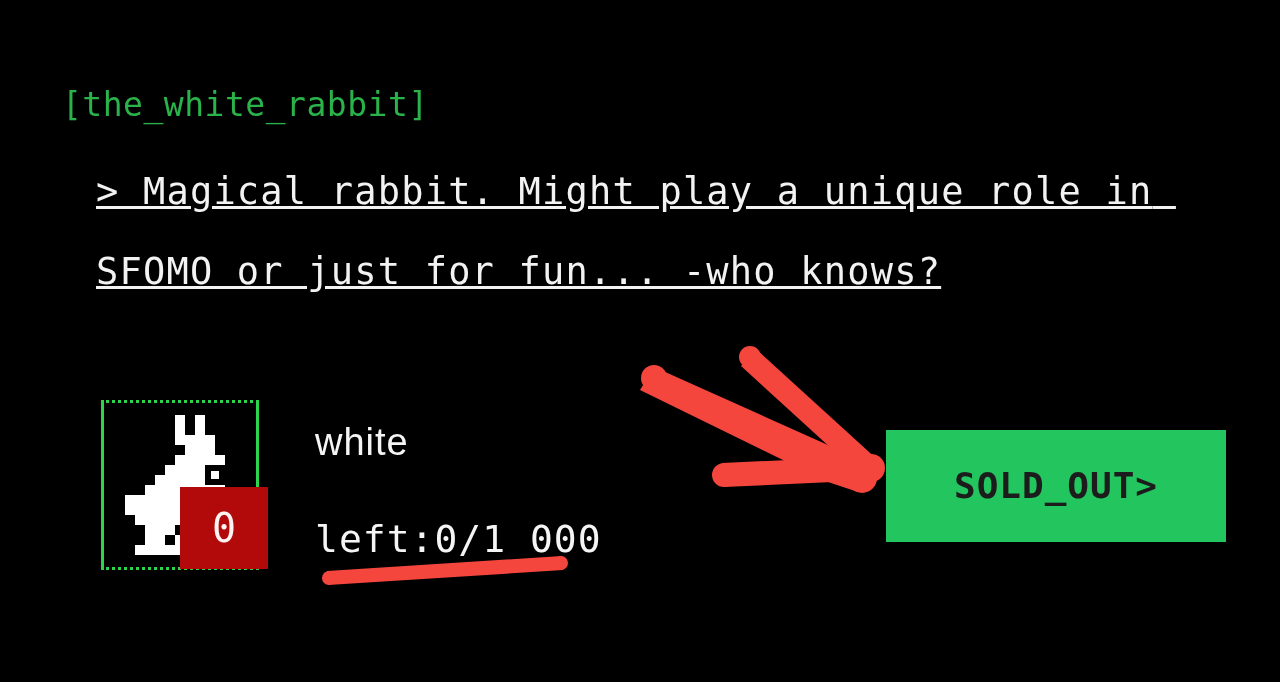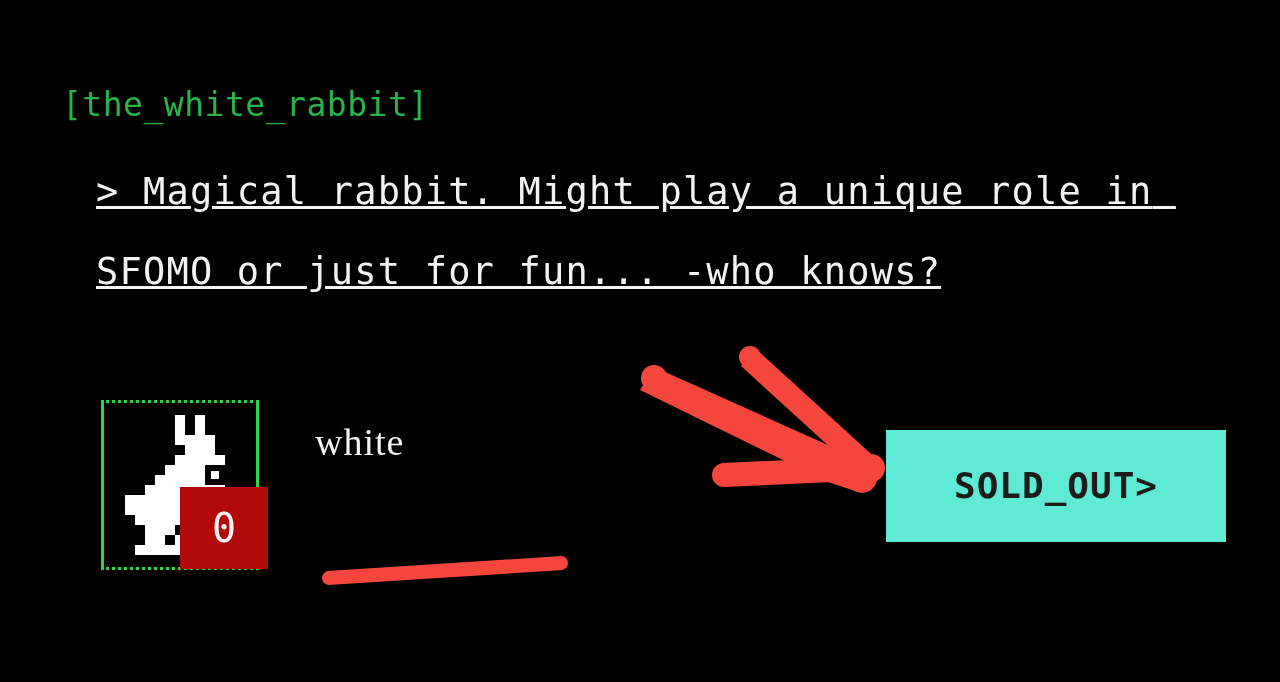--- a/index.html
+++ b/index.html
@@ -88,21 +88,21 @@
     align-items: center;
     justify-content: center;
     line-height: 1;
   }
 
   
   #item-name {
     position: absolute;
     left: 315px;
     top: 418px;
-    font-family: Liberation Serif, serif;
+    font-family: Liberation Sans, sans-serif;
     font-size: 38px;
     line-height: 48px;
     letter-spacing: 1px;
     color: #f5f5f5;
     white-space: pre;
   }
   #item-stock {
     position: absolute;
     left: 315px;
     top: 515px;
@@ -114,21 +114,21 @@
     white-space: pre;
   }
 
   
   #sold-out-button {
     position: absolute;
     left: 886px;
     top: 430px;
     width: 340px;
     height: 112px;
-    background: #5eead4;
+    background: #22c55e;
     border: 0;
     color: #1c1c1c;
     font-family: "DejaVu Sans Mono", "Liberation Mono", monospace;
     font-size: 36px;
     font-weight: bold;
     letter-spacing: 1px;
     display: flex;
     align-items: center;
     justify-content: center;
     cursor: pointer;
@@ -192,20 +192,21 @@
       <g>
         <rect x="9" y="5" width="2" height="2" fill="#000000"></rect>
         <rect x="9.6" y="5.6" width="0.8" height="0.8" fill="#ffffff"></rect>
       </g>
     </svg>
   </div>
 
   <div id="count-badge">0</div>
 
   <div id="item-name">white</div>
+  <div id="item-stock">left:0/1 000</div>
 
   <button id="sold-out-button">SOLD_OUT&gt;</button>
 
   <svg id="annotation-layer" viewBox="0 0 1280 682">
     <g fill="#f4463c">
 
       <path d="M654 367 L848 454 L872 477 L858 492 L828 482 L640 390 Z"></path>
       <circle cx="654" cy="378" r="13"></circle>
       <circle cx="862" cy="478" r="15"></circle>
 

